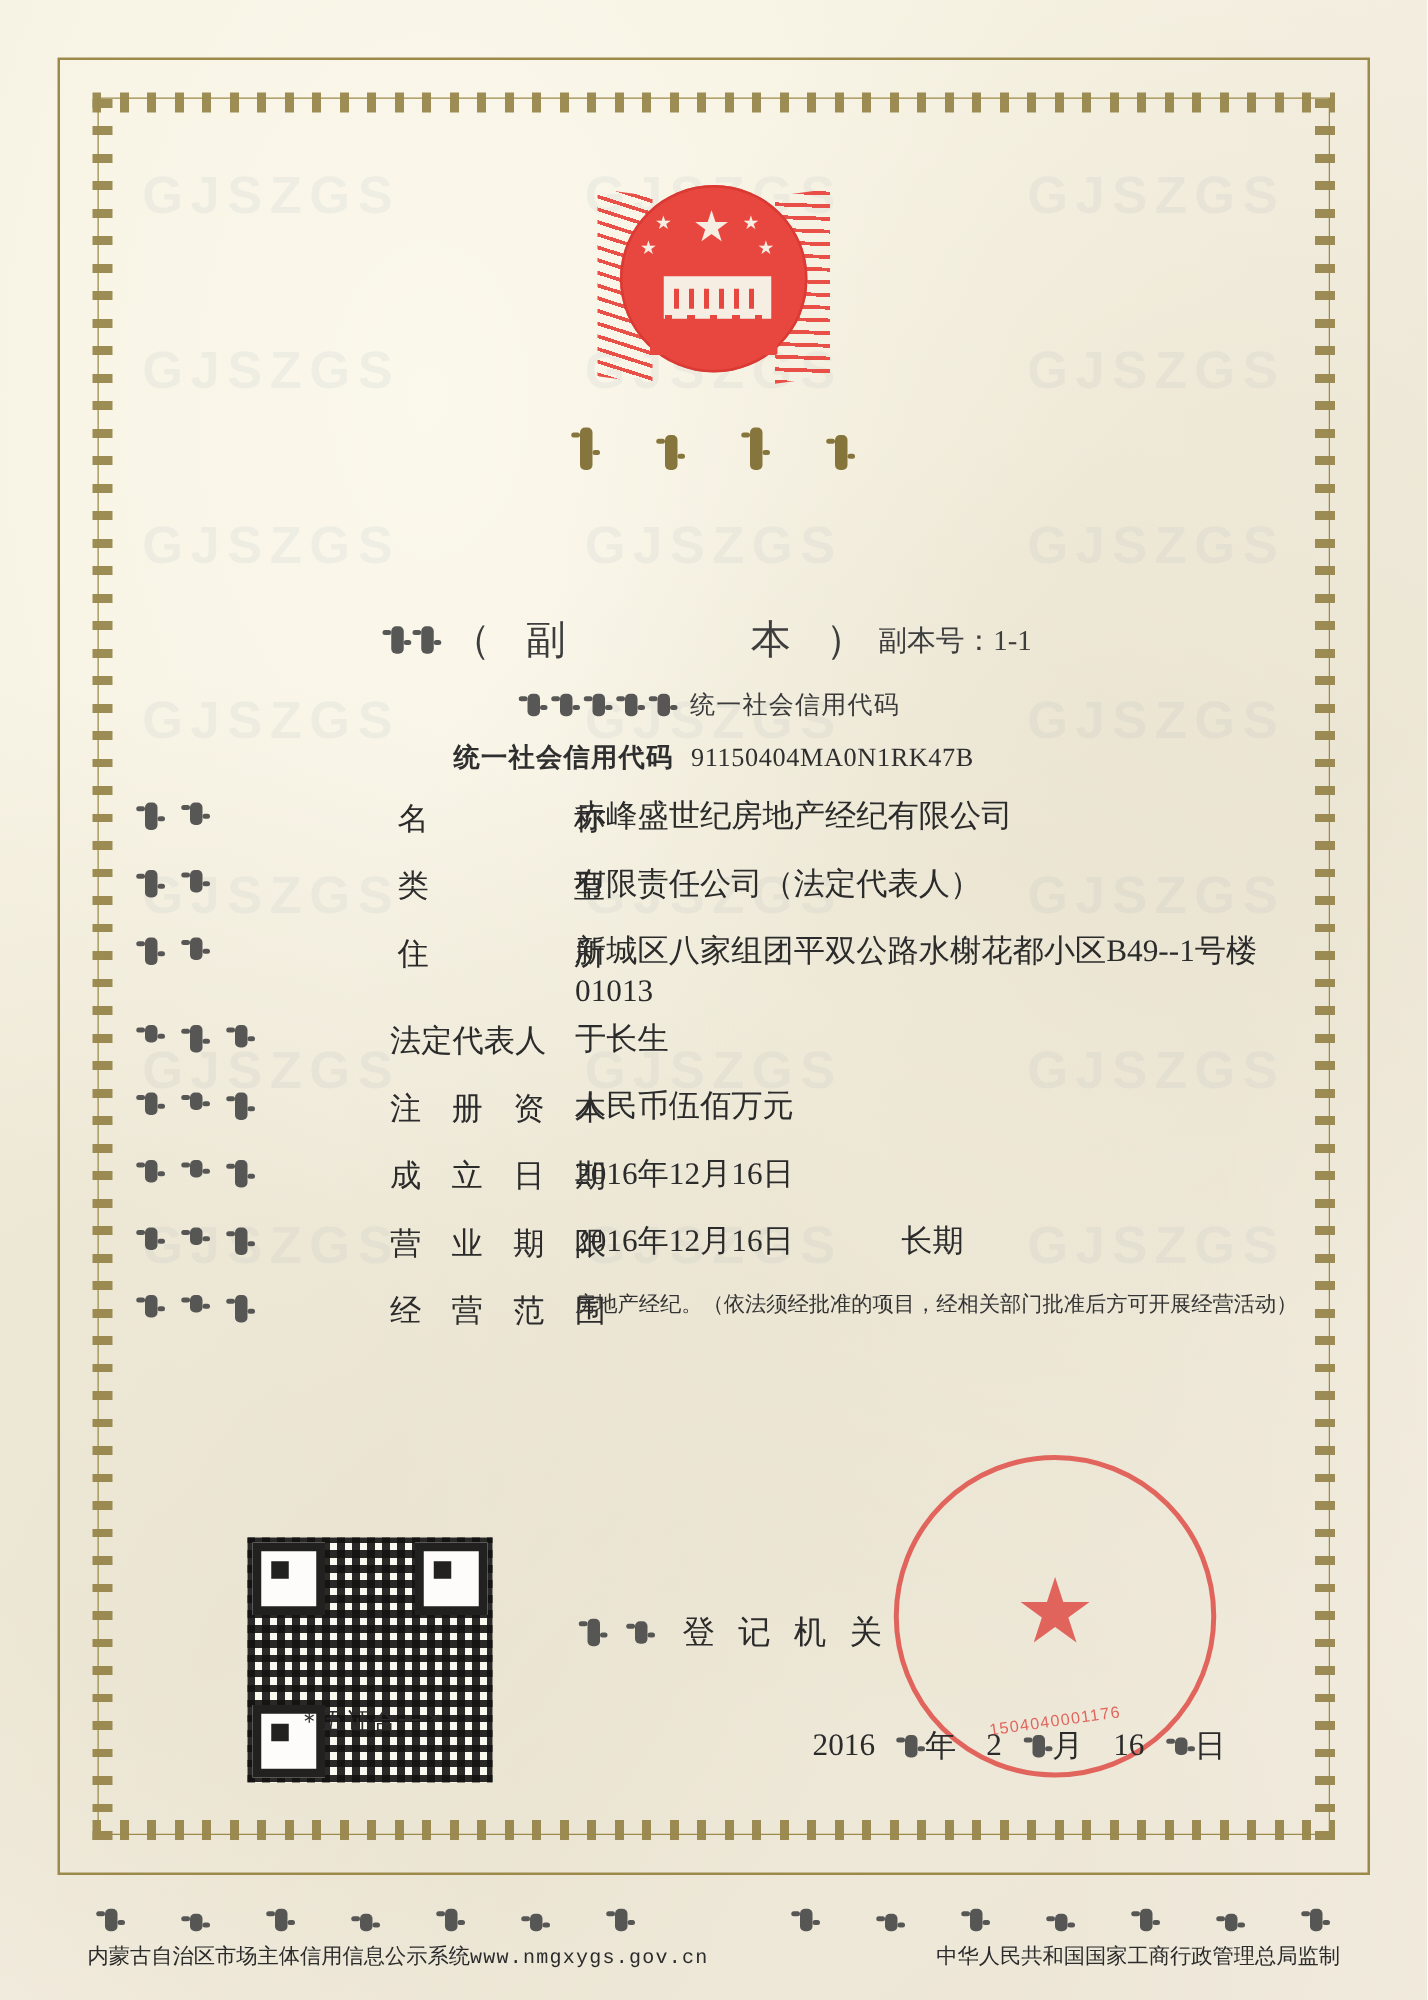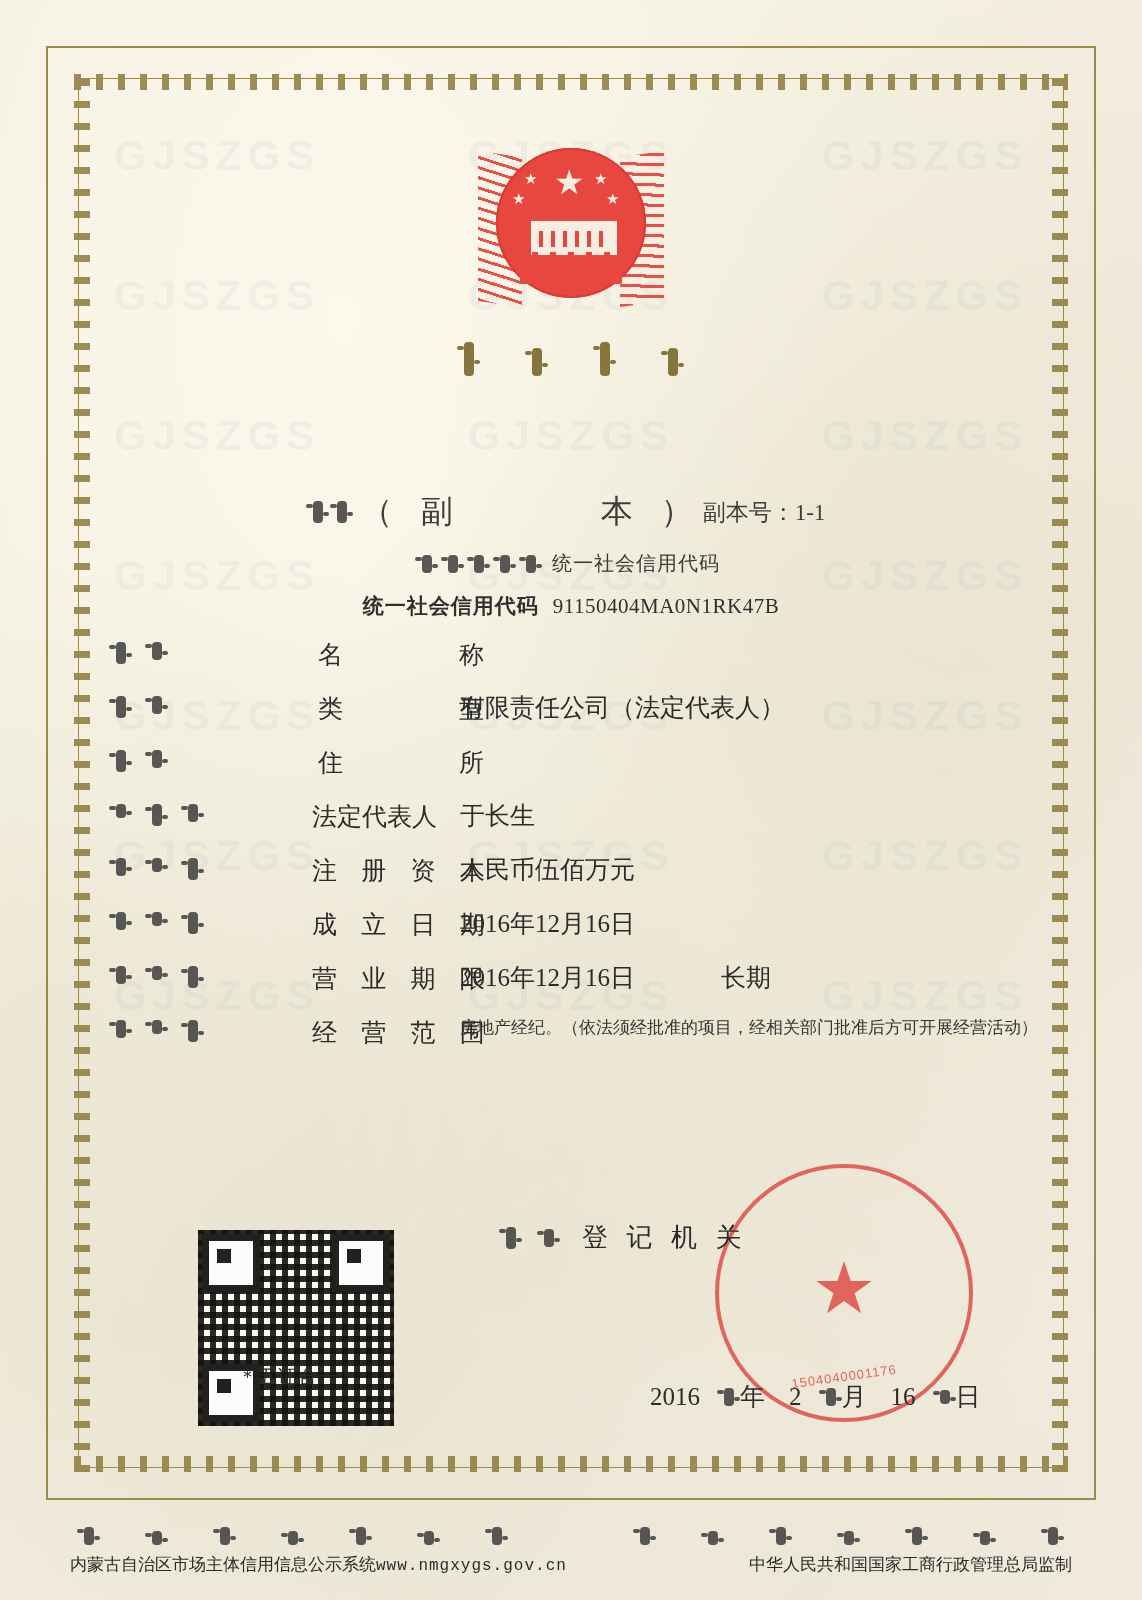--- a/index.html
+++ b/index.html
@@ -371,25 +371,24 @@
     text-align: center;
     font-size: 19px;
     color: #2b2b2b;
     letter-spacing: 1px;
   }
 
   
   .reg-row {
     position: absolute;
     left: 380px;
-    top: 1128px;
+    top: 1196px;
     display: flex;
     align-items: center;
     gap: 28px;
-    margin-left: 36px;
   }
   .reg-label {
     font-size: 26px;
     letter-spacing: 6px;
     color: #2b2b2b;
   }
   .date-row {
     position: absolute;
     left: 560px;
     top: 1288px;
@@ -557,37 +556,39 @@
     </div>
 
     <div class="fields">
 
       <div class="field-row">
         <div class="field-mong">
           <span class="mong h22 dark"></span>
             <span class="mong h18 dark"></span>
         </div>
         <div class="field-label sp4">名　　称</div>
+        <div class="field-value">赤峰盛世纪房地产经纪有限公司</div>
       </div>
 
       <div class="field-row">
         <div class="field-mong">
           <span class="mong h22 dark"></span>
             <span class="mong h18 dark"></span>
         </div>
         <div class="field-label sp4">类　　型</div>
         <div class="field-value">有限责任公司（法定代表人）</div>
       </div>
 
       <div class="field-row">
         <div class="field-mong">
           <span class="mong h22 dark"></span>
             <span class="mong h18 dark"></span>
         </div>
         <div class="field-label sp4">住　　所</div>
+        <div class="field-value">新城区八家组团平双公路水榭花都小区B49--1号楼01013</div>
       </div>
 
       <div class="field-row">
         <div class="field-mong">
           <span class="mong h14 dark"></span>
             <span class="mong h22 dark"></span>
             <span class="mong h18 dark"></span>
         </div>
         <div class="field-label">法定代表人</div>
         <div class="field-value">于长生</div>

